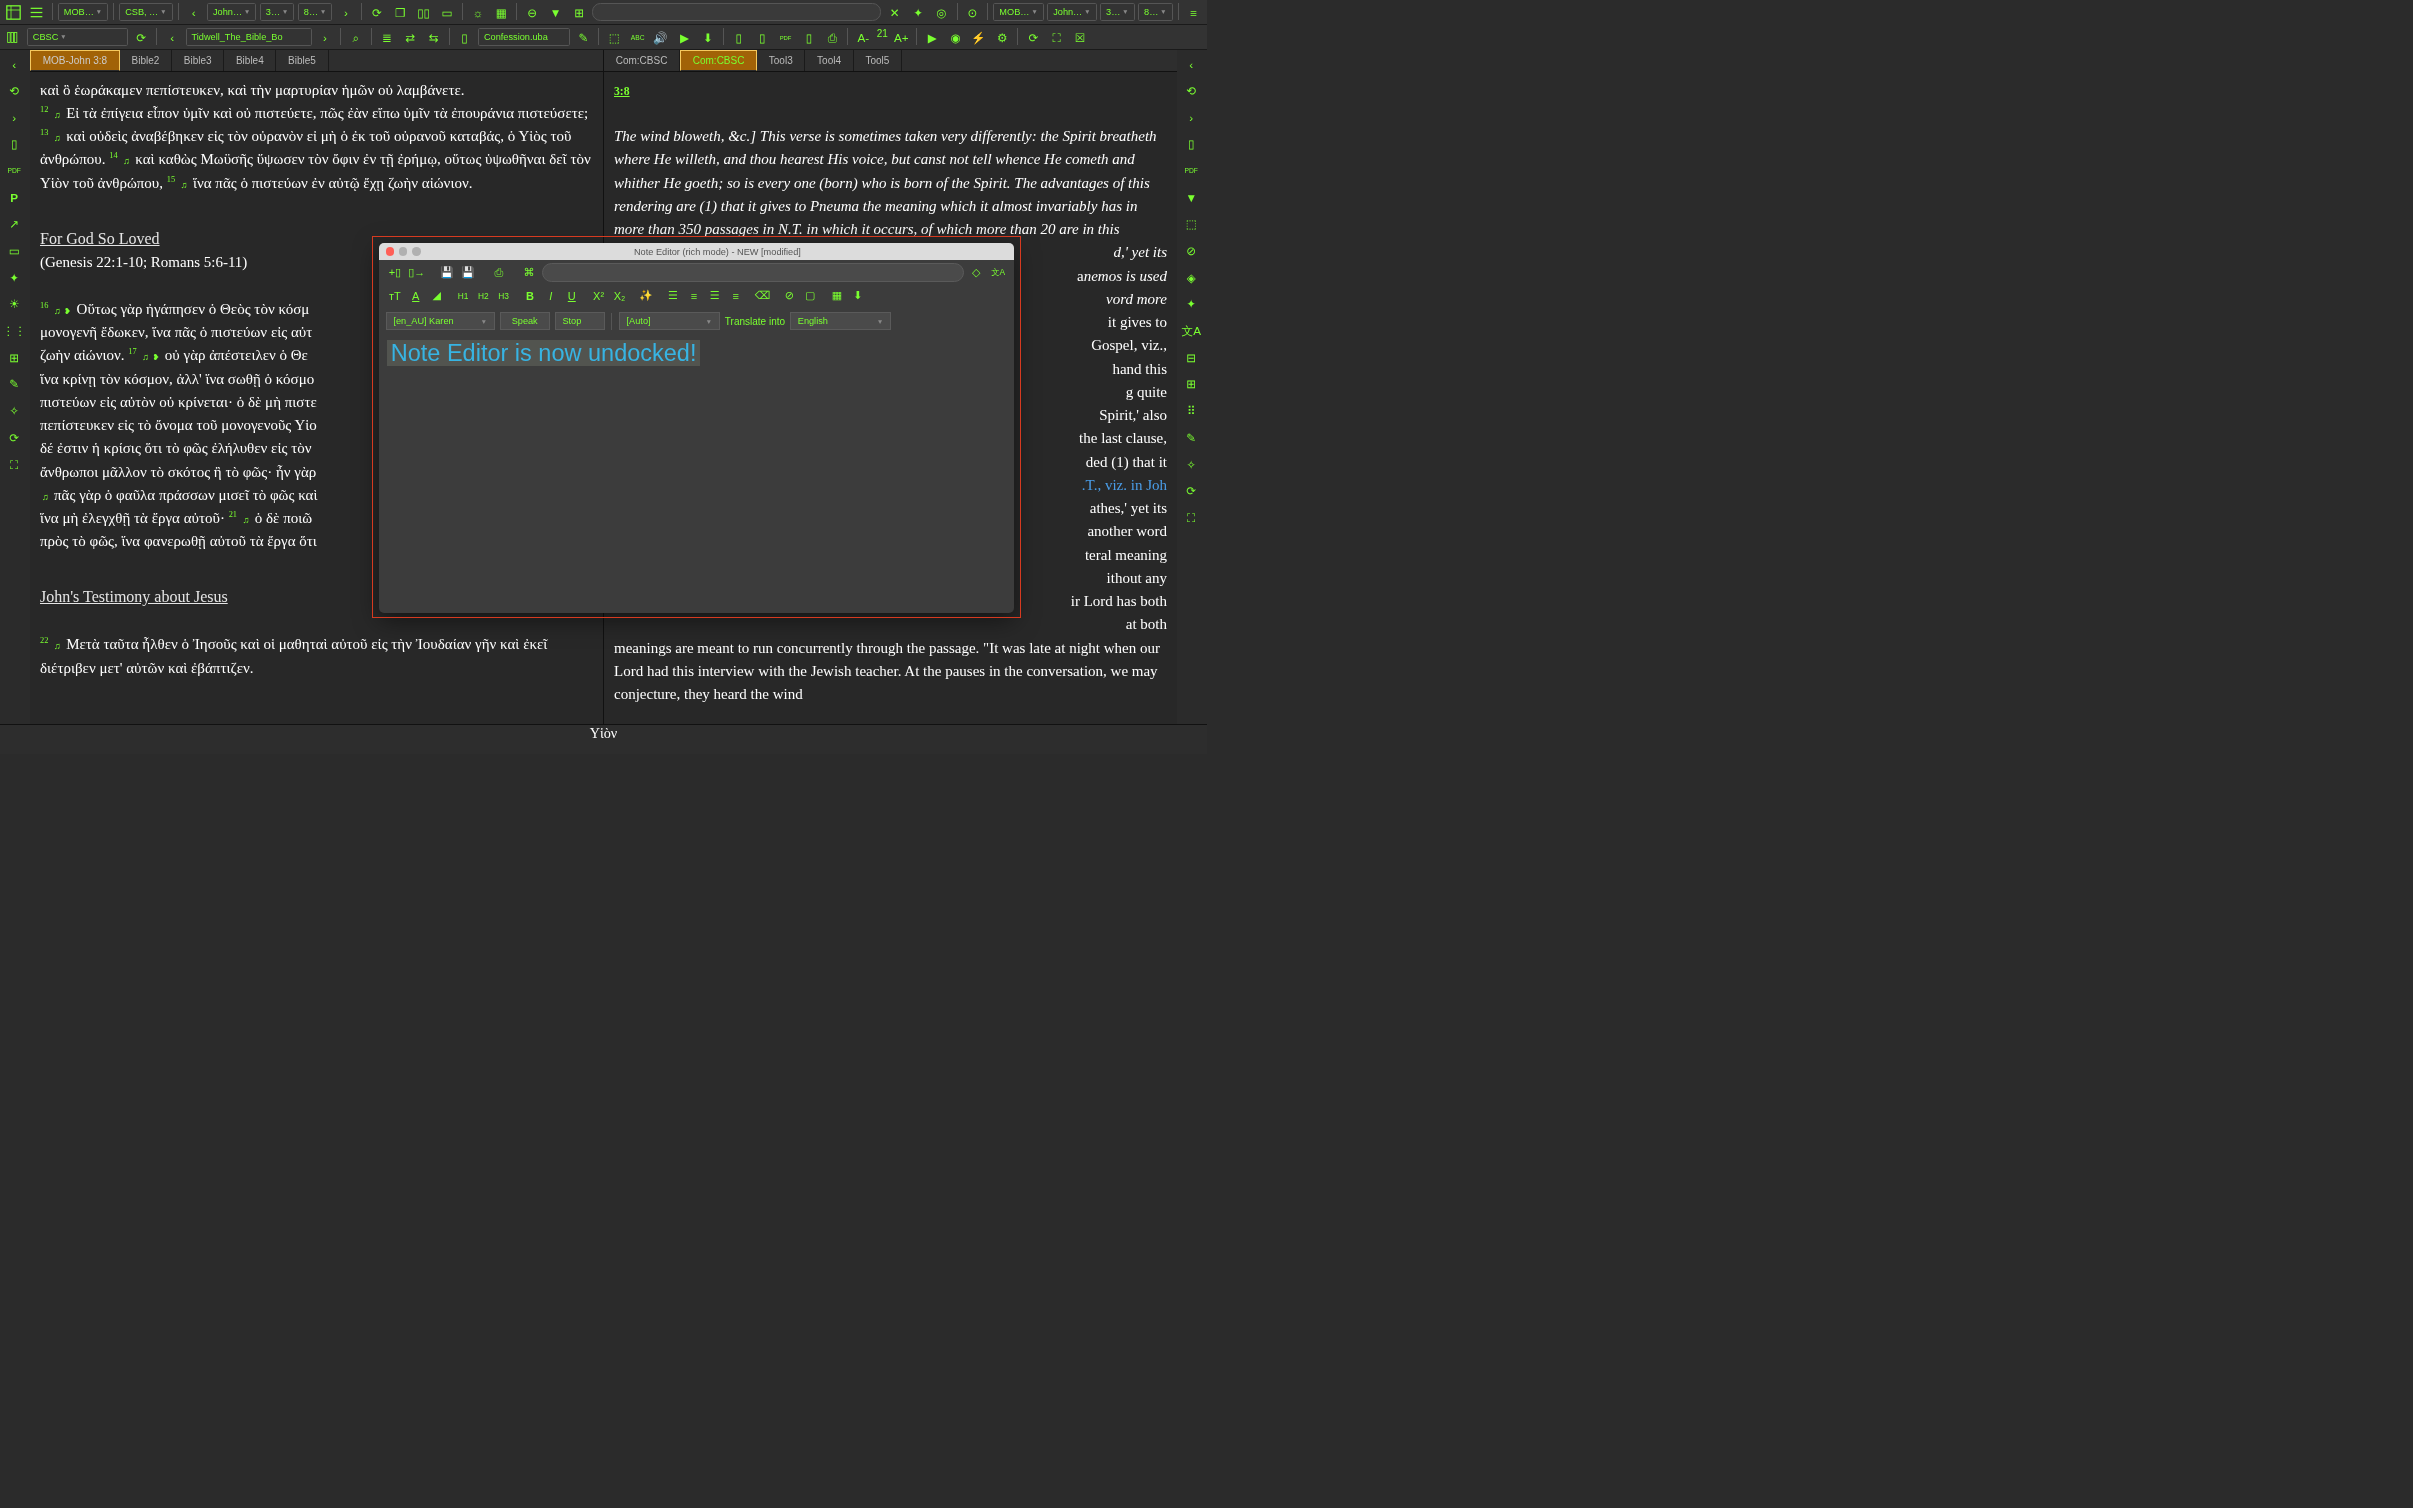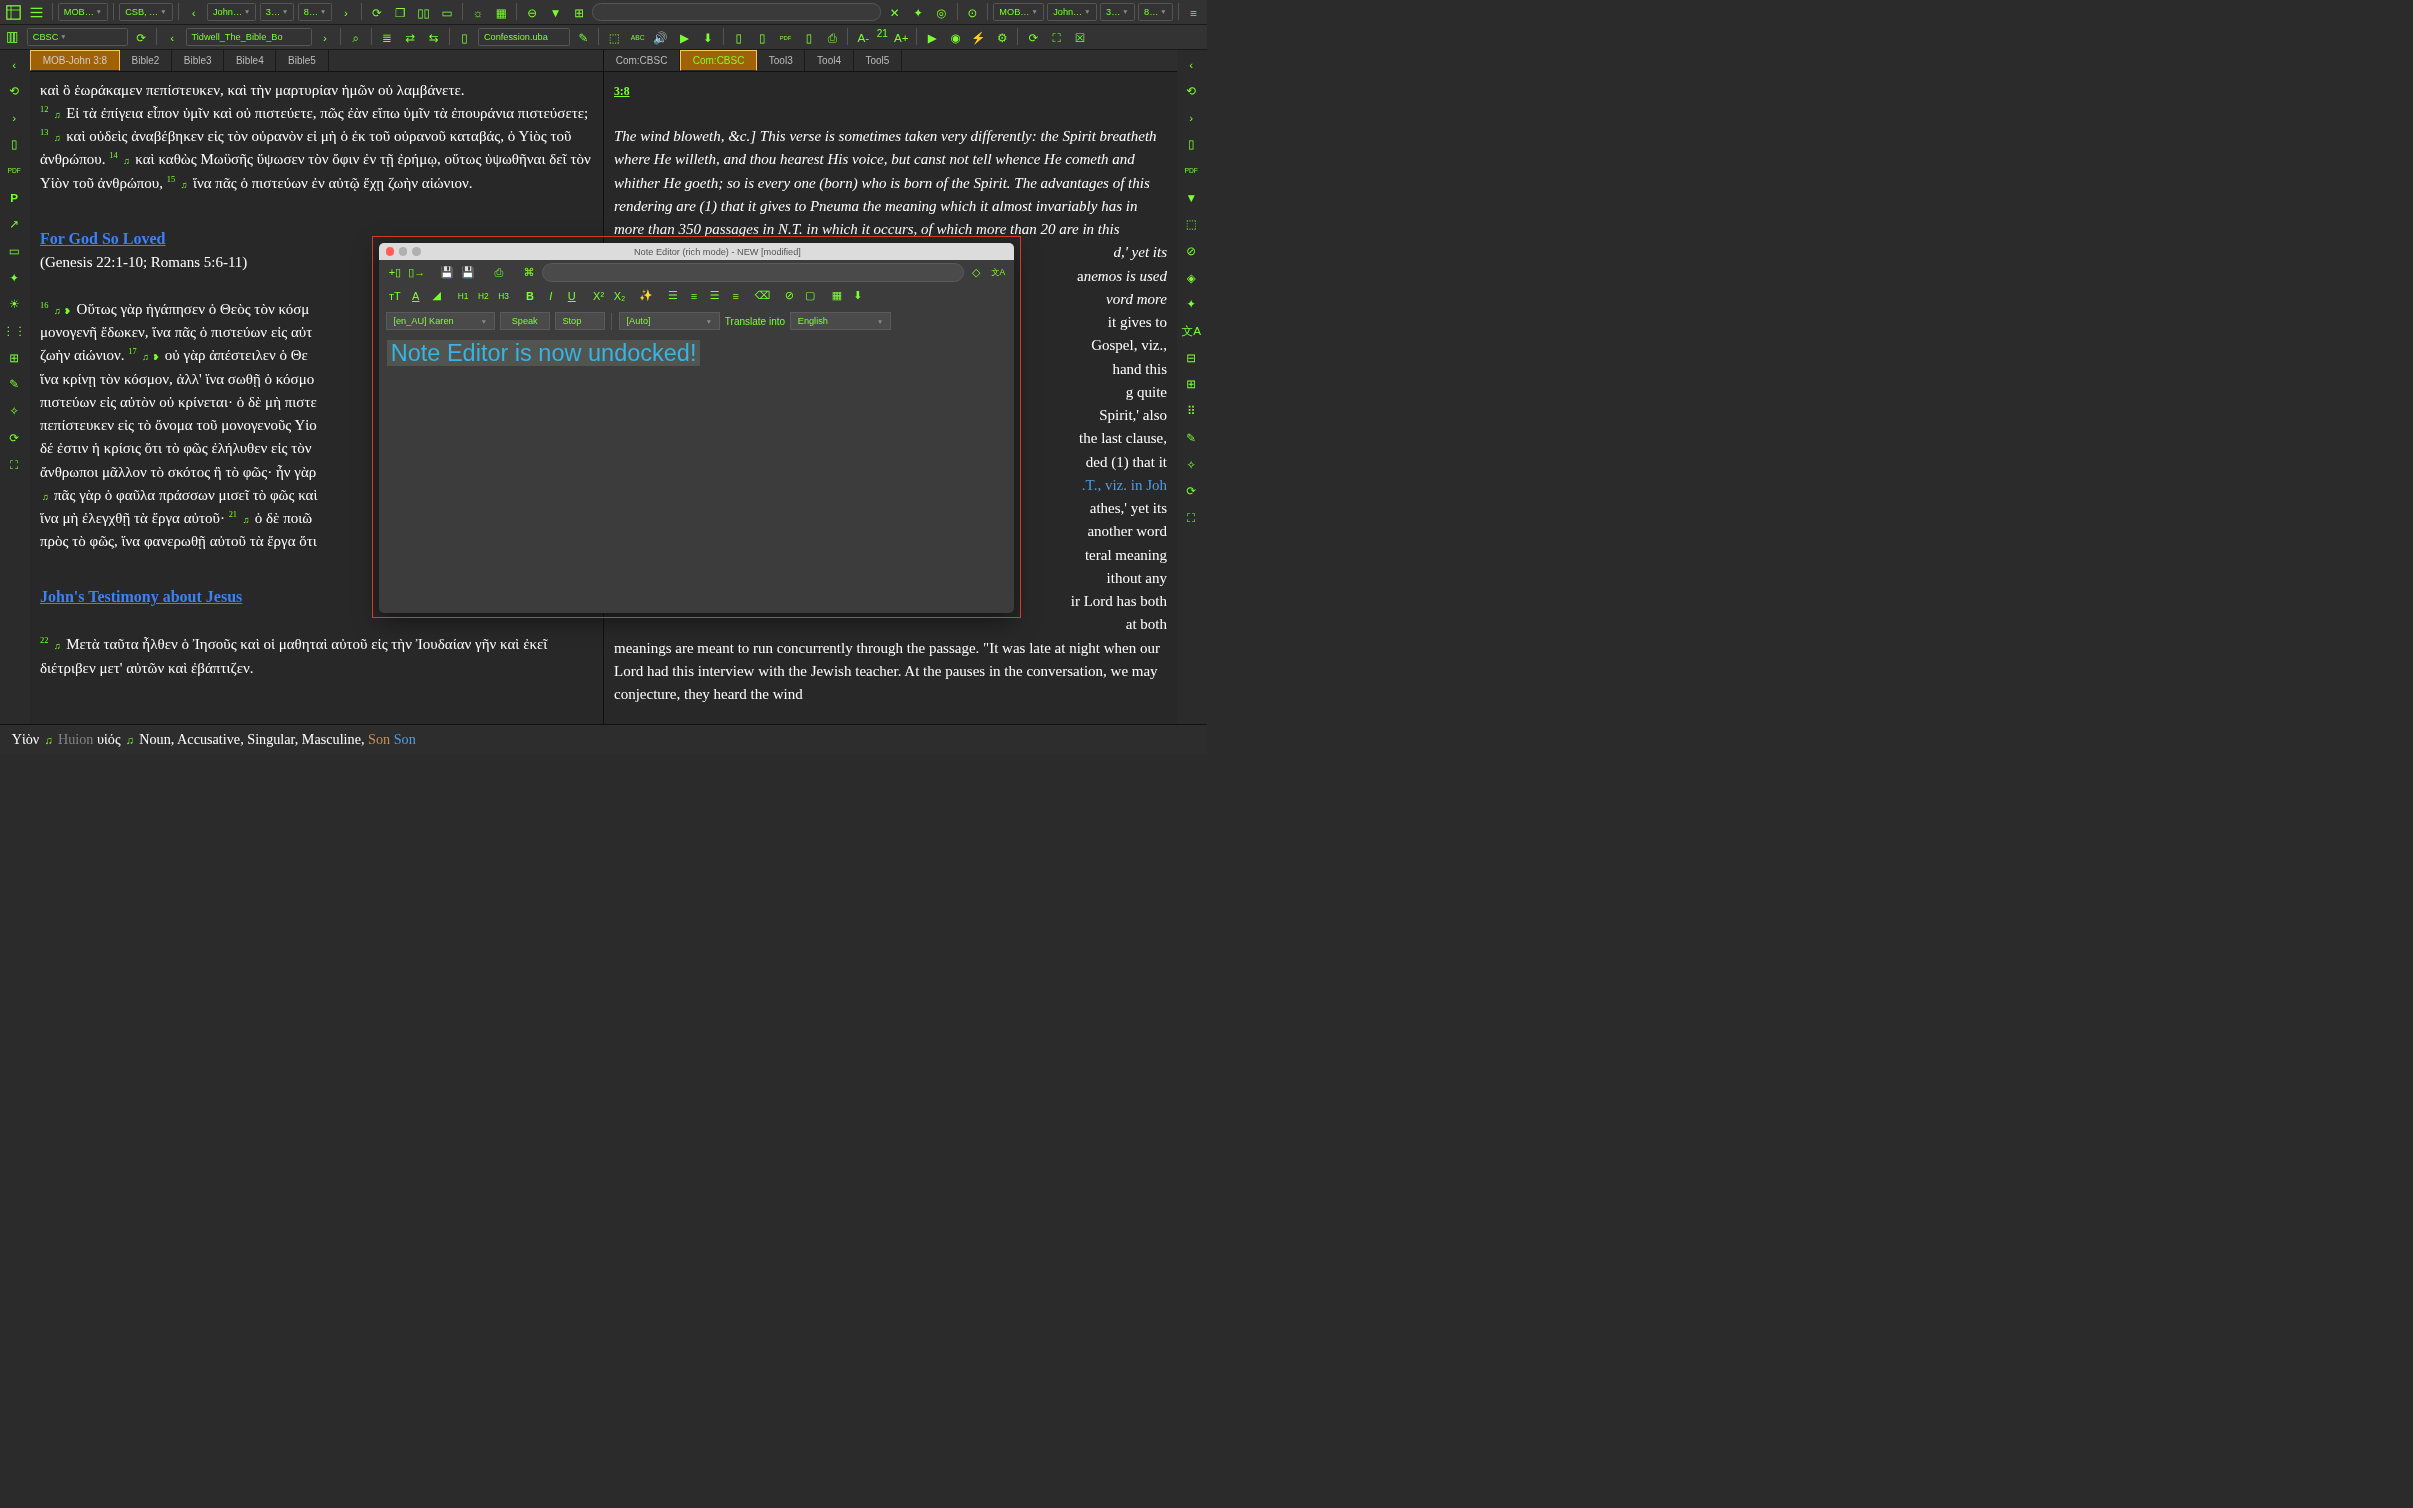--- a/index.html
+++ b/index.html
@@ -73,31 +73,31 @@
 .tab.active-amber { border: 0.8px solid #f5c95e; border-bottom: 0.8px solid #2b2b2b; background: #a16207; color: #ccc; }
 
 .content {
   padding: 6.7px 10px;
   font-family: Georgia, serif; font-size: 15px; line-height: 1.55;
   overflow: hidden; color: #fff;
 }
 .sup { font-size: 8.4px; vertical-align: super; color: #7aff30; }
 .note-icon { color: #7aff30; font-size: 9.2px; margin: 0 1.7px; }
 .hl-icon { color: #7aff30; font-size: 8.4px; margin: 0 1.7px; }
-.heading { font-weight: bold; text-decoration: underline; font-size: 16px; color: #3b82f6; margin-top: 8.4px; display: inline-block;}
+.heading { font-weight: normal; text-decoration: underline; font-size: 16px; color: #e5e5e5; margin-top: 8.4px; display: inline-block;}
 .xref { color: #fff; }
 .italic { font-style: italic; font-family: Georgia, serif; }
 .link-blue { color: #4a9de8; }
 .ref-label { color: #7aff30; text-decoration: underline; font-size: 11.7px; font-weight: bold; }
 
 .bottom-bar {
   position: absolute; bottom: 0; left: 0; right: 0;
   height: 30px; background: #2d2d2d; border-top: 0.8px solid #111;
   display: flex; align-items: center; padding: 0 11.7px;
-  font-family: Georgia, serif; font-size: 14.2px; color: #fff;
+  font-family: Georgia, serif; font-size: 14.2px; color: #fff; flex-direction: column;
 }
 .bottom-bar .gray { color: #848484; }
 .bottom-bar .orange { color: #c88f57; }
 .bottom-bar .blue { color: #4a9de8; }
 
 
 .note-editor {
   position: absolute;
   left: 379px; top: 243px;
   width: 635px; height: 370px;

